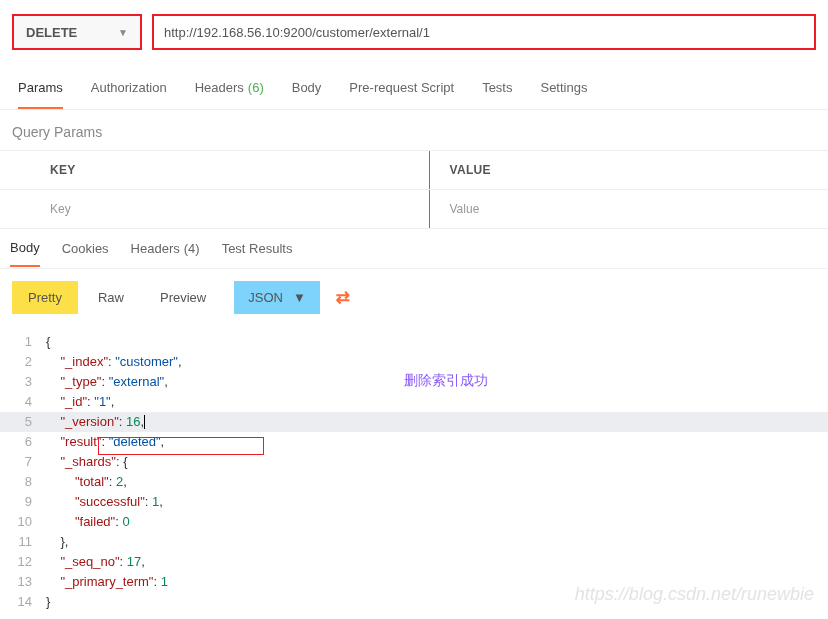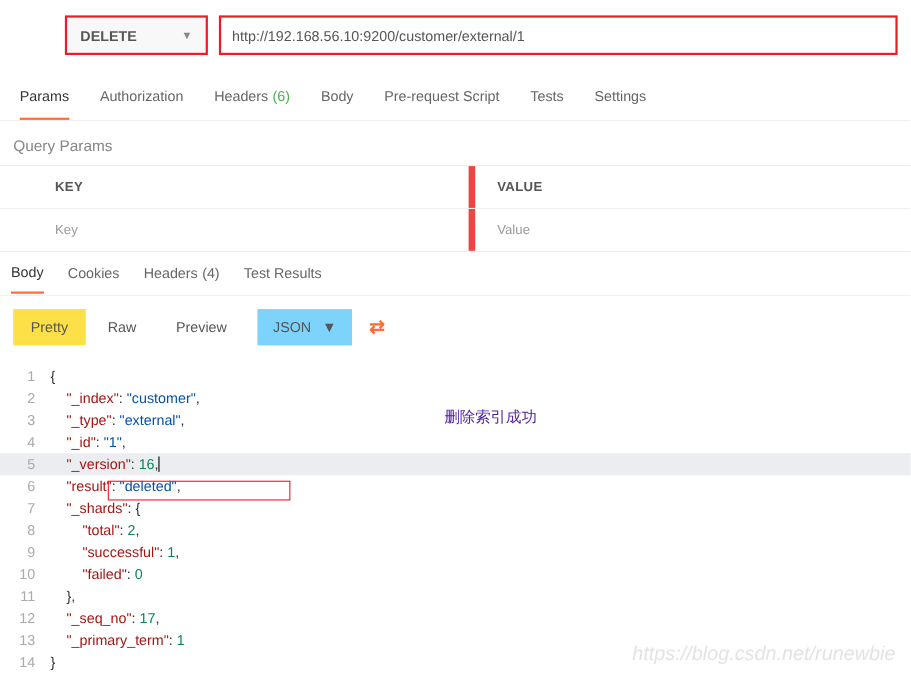--- a/index.html
+++ b/index.html
@@ -1,51 +1,51 @@
 <!DOCTYPE html>
 <html><head>
 <meta charset="utf-8">
 <style>
   * { box-sizing: border-box; margin: 0; padding: 0; font-family: -apple-system, BlinkMacSystemFont, "Segoe UI", sans-serif; }
   body { background: #fff; color: #333; font-size: 13px; width: 828px; }
   .request-bar { display: flex; gap: 10px; padding: 14px 12px 18px; align-items: stretch; }
-  .method-select { display: flex; align-items: center; border: 2px solid #ED1C24; background:#f8f8f8; height: 36px; padding: 0 12px; width: 130px; justify-content: space-between; cursor: pointer; margin-left: 47px; }
+  .method-select { display: flex; align-items: center; border: 2px solid #ED1C24; background:#f8f8f8; height: 36px; padding: 0 12px; width: 130px; justify-content: space-between; cursor: pointer; }
   .method-select .method-label { color: #555; font-weight: 600; font-size: 13px; }
   .method-select .chevron { color: #888; font-size: 10px; }
   .url-input { flex: 1; border: 2px solid #ED1C24; height: 36px; padding: 0 10px; font-size: 13px; color: #555; background: #fff; }
   .tabs { display: flex; border-bottom: 1px solid #eee; padding: 0 18px; gap: 28px; height: 42px; }
   .tab { display: flex; align-items: center; color: #666; cursor: pointer; border-bottom: 2px solid transparent; font-size: 13px; }
   .tab.active { color: #333; border-bottom-color: #ff6c37; }
   .tab .count { color: #4caf50; margin-left: 4px; }
   .section-title { padding: 14px 12px 10px; color: #888; font-size: 14px; }
   .params-table { border-top: 1px solid #eee; border-bottom: 1px solid #eee; }
   .params-header, .params-row { display: flex; }
   .params-header { border-bottom: 1px solid #eee; }
   .params-cell { flex: 1; padding: 12px 20px; font-size: 12px; }
-  .params-cell:first-child { border-right: 6px solid #ef4444; margin-left: 30px; }
+  .params-cell:first-child { border-right: 1px solid #ef4444; margin-left: 30px; }
   .params-header .params-cell { color: #555; font-weight: 600; letter-spacing: .3px; }
   .params-row .params-cell { color: #999; }
   .sub-tabs { display: flex; gap: 22px; padding: 0 10px; height: 40px; align-items: center; border-bottom: 1px solid #f0f0f0; }
   .sub-tab { color: #666; cursor: pointer; display: flex; align-items: center; gap:4px; }
   .sub-tab.active { color: #333; border-bottom: 2px solid #ff6c37; padding-bottom: 10px; margin-top:10px;}
   .view-bar { display: flex; gap: 4px; padding: 10px 12px; align-items: center; }
   .view-btn { background: #fde047; padding: 9px 16px; color: #555; cursor: pointer; font-size: 13px; }
   .view-btn.plain { background: transparent; }
   .fmt-select { background:#7dd3fc; padding: 9px 14px; color:#555; display:flex; align-items:center; gap:10px; cursor:pointer; margin-left:8px; }
   .wrap-icon { background:#fff; padding:8px 12px; cursor:pointer; color:#ff6c37; font-size:17px; font-weight:bold; }
   .code-block { font-family: Consolas, Menlo, monospace; font-size: 13px; line-height: 20px; padding: 6px 0 10px; position: relative; }
   .code-line { display: flex; }
   .gutter { width: 46px; text-align: right; padding-right: 14px; color: #aaa; user-select: none; }
   .code { white-space: pre; }
   .tok-punc { color: #333; }
   .tok-key { color: #a31515; }
   .tok-str { color: #0451a5; }
   .tok-num { color: #098658; }
   .highlight-row { background: #e1e4e8aa; }
-  .annot { position: absolute; color: #4c1d95; font-size: 14px; font-family: Liberation Serif, serif; }
+  .annot { position: absolute; color: #8b5cf6; font-size: 14px; font-family: Liberation Serif, serif; }
   .red-box { position: absolute; border: 1.5px solid #ED1C24; }
   .cursor-bar { display:inline-block; width:1px; height:14px; background:#000; vertical-align:middle; margin-bottom:2px;}
   .watermark { position:fixed; right:14px; bottom:14px; color:#e3e3e3; font-size:18px; font-family: Arial; font-style:italic;}
 </style>
 </head>
 <body>
 
 <div class="request-bar">
   <div class="method-select">
     <span class="method-label">DELETE</span>

